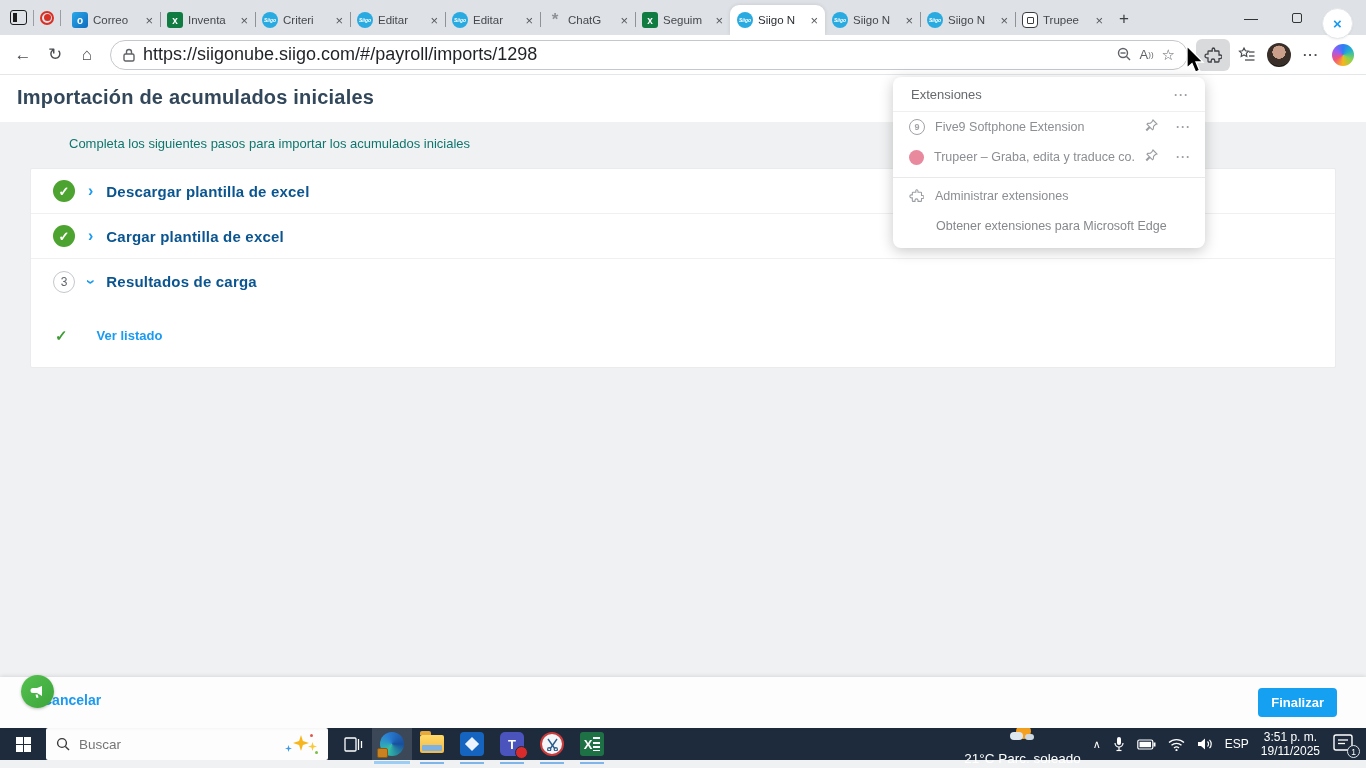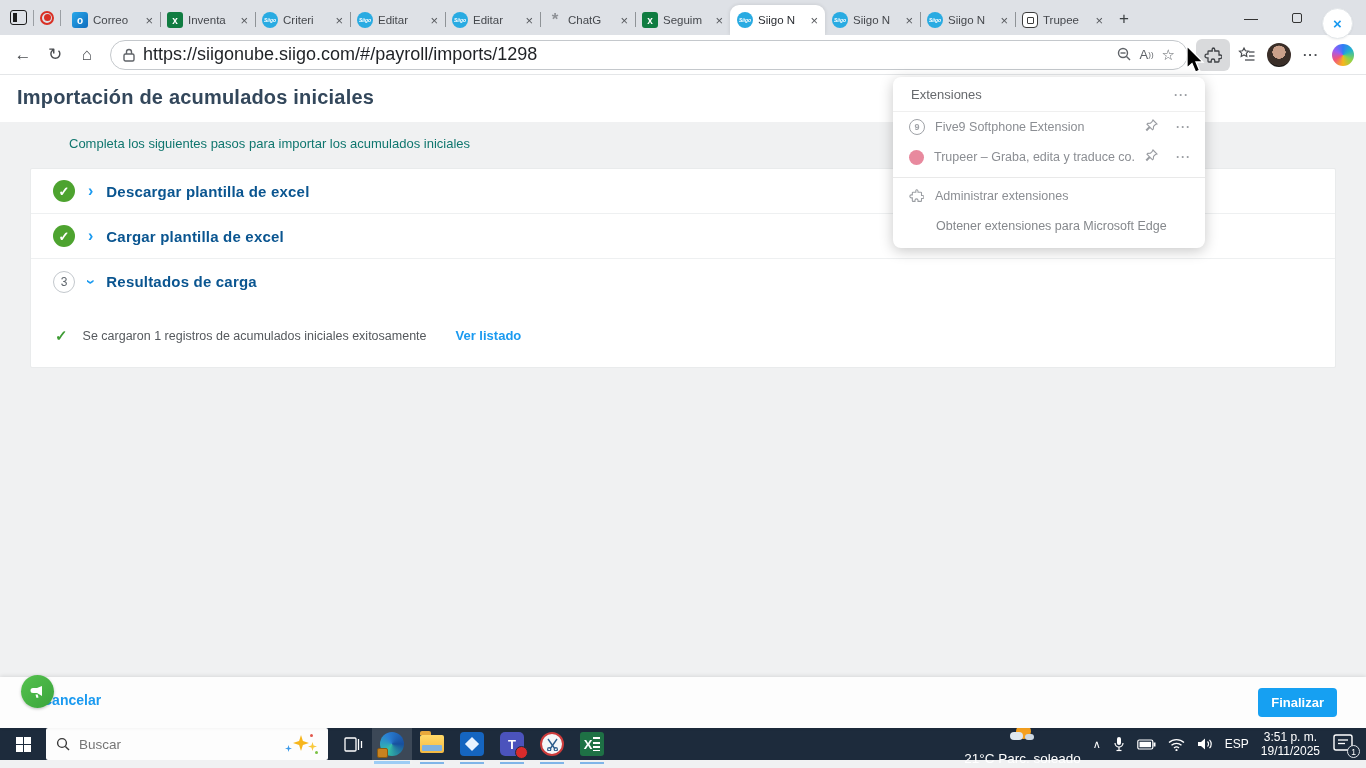--- a/index.html
+++ b/index.html
@@ -304,21 +304,20 @@
       <span class="chev">›</span>
       <span class="step-label">Cargar plantilla de excel</span>
     </div>
     <div class="step-row" style="border-bottom:none;">
       <span class="badge-num">3</span>
       <span class="chev down">›</span>
       <span class="step-label">Resultados de carga</span>
     </div>
     <div class="result-row">
       <span class="result-check">✓</span>
-      <span class="result-text">Se cargaron 1 registros de acumulados iniciales exitosamente</span>
       <span class="result-link">Ver listado</span>
     </div>
   </div>
 
   <div class="page-footer">
     <span class="cancel-link">Cancelar</span>
     <button class="finish-btn">Finalizar</button>
   </div>
   <div class="fab">
     <svg width="16" height="16" viewBox="0 0 16 16">

